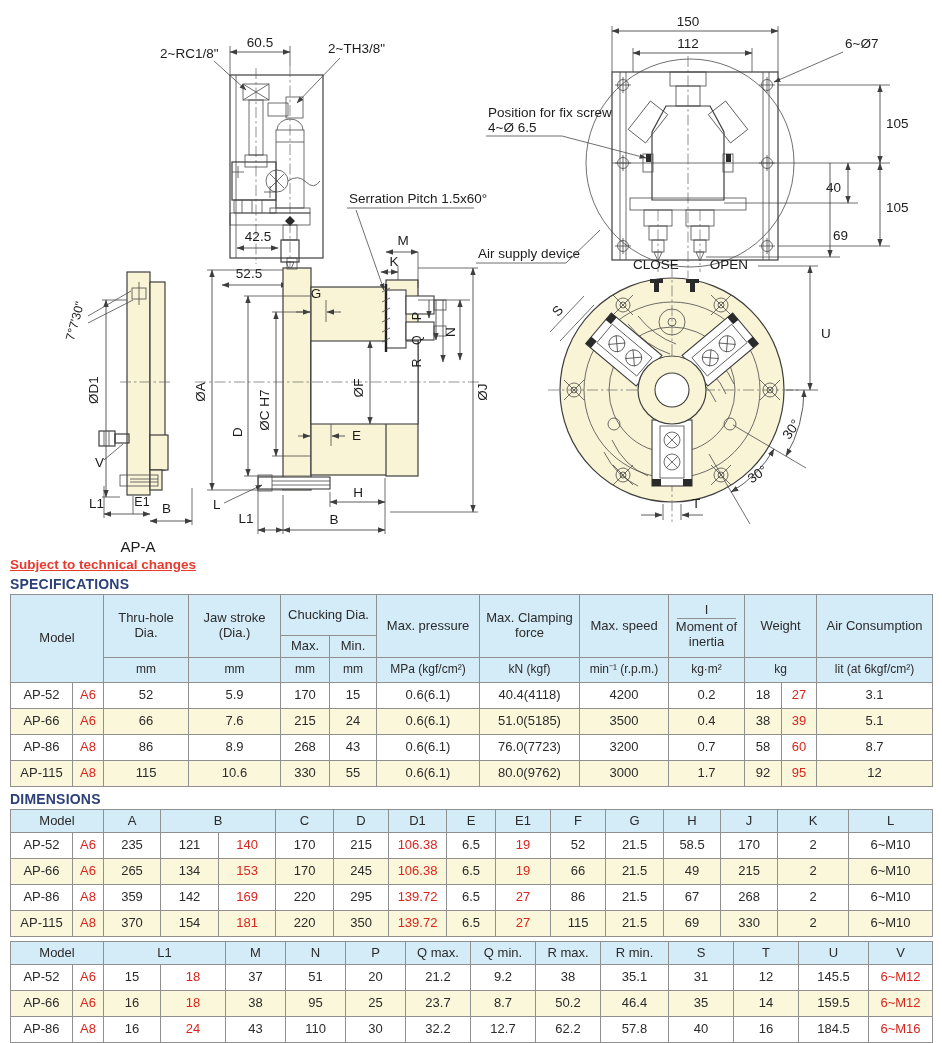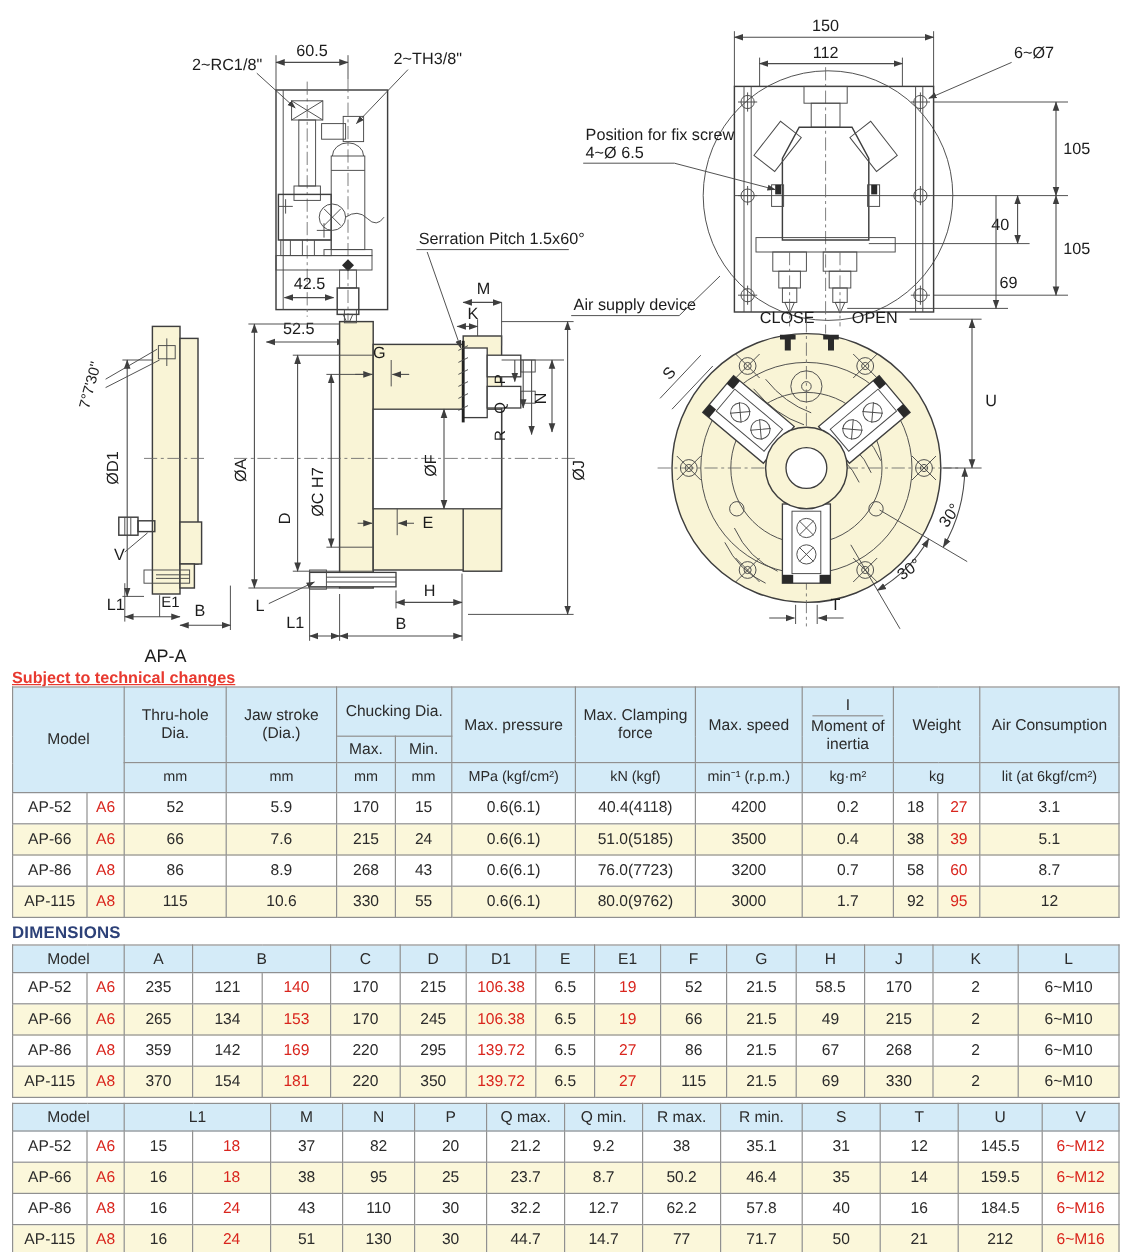--- a/index.html
+++ b/index.html
@@ -442,20 +442,21 @@
       <line x1="709" y1="454" x2="750" y2="524" class="thin"></line>
       <path d="M804,390 A132,132 0 0 1 786,456" class="dim" marker-start="url(#ar)" marker-end="url(#ar)"></path>
       <text x="795" y="432" transform="rotate(-55 795 432)" text-anchor="middle" class="lbl2">30°</text>
       <path d="M774,449 A118,118 0 0 1 731,492" class="dim" marker-start="url(#ar)" marker-end="url(#ar)"></path>
       <text x="760" y="478" transform="rotate(-35 760 478)" text-anchor="middle" class="lbl2">30°</text>
     </g>
   </svg>
 
   <div class="note">Subject to technical changes</div>
 
+  <div class="sec-title">SPECIFICATIONS</div>
 
   <table class="spec">
     <colgroup>
       <col style="width:62px">
         <col style="width:31px">
         <col style="width:85px">
         <col style="width:92px">
       <col style="width:49px">
         <col style="width:47px">
         <col style="width:103px">
@@ -715,21 +716,21 @@
         <th>V</th>
       </tr>
     </thead>
     <tbody>
         <tr>
           <td>AP-52</td>
           <td class="red">A6</td>
           <td>15</td>
           <td class="red">18</td>
           <td>37</td>
-          <td>82</td>
+          <td>51</td>
           <td>20</td>
           <td>21.2</td>
           <td>9.2</td>
           <td>38</td>
           <td>35.1</td>
           <td>31</td>
           <td>12</td>
           <td>145.5</td>
           <td class="red">6~M12</td>
         </tr>

